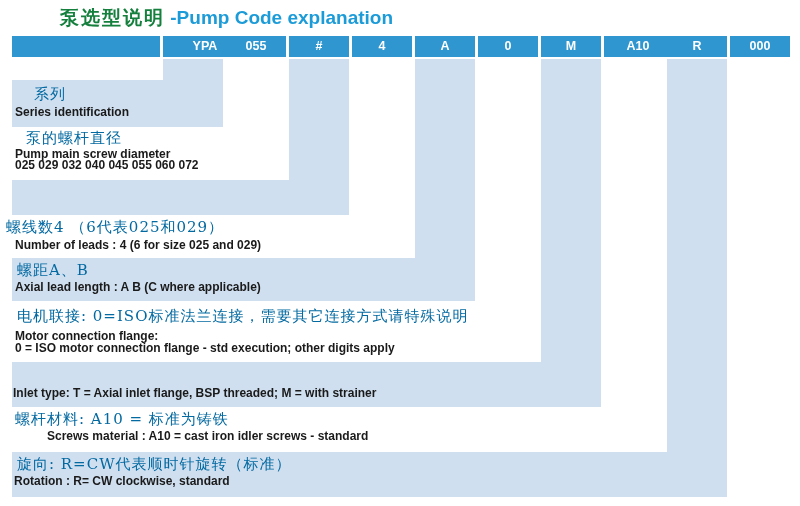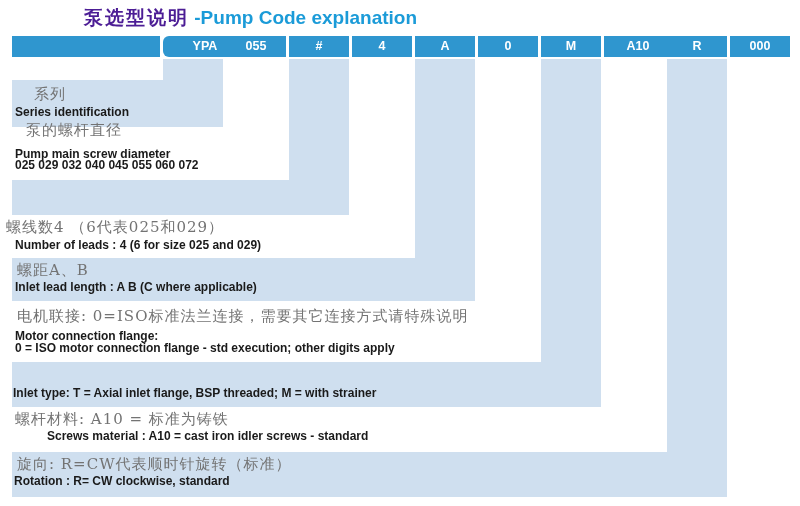--- a/index.html
+++ b/index.html
@@ -2,28 +2,28 @@
 <html style="--header-blue: #2f96cf; --band-blue: #cfdfef; --title-blue: #1b9bd8;"><head>
 <meta charset="utf-8">
 <style>
   html,body{margin:0;padding:0;background:#ffffff;}
   #page{position:relative;width:800px;height:506px;background:#fff;overflow:hidden;
         font-family:"Liberation Sans",sans-serif;}
   .abs{position:absolute;}
 
   
   #title{left:60px;top:5px;font-size:19px;white-space:nowrap;}
-  #title .cn{font-family:"DejaVu Serif",serif;color:#4c1d95;font-weight:600;letter-spacing:2px;margin-left:24px;}
+  #title .cn{font-family:"DejaVu Serif",serif;color:#15803d;font-weight:600;letter-spacing:2px;}
   #title .en{color:var(--title-blue,#1b9bd8);font-weight:bold;}
 
   
   .hcell{position:absolute;top:36px;height:21px;background:var(--header-blue,#2f96cf);
          color:#ffffff;font-weight:bold;font-size:12.5px;text-align:center;line-height:21px;}
   #h0{left:12px;width:148px;}
-  #h1{left:163px;width:84px;border-radius:6px;}  #h2{left:226px;width:60px;}
+  #h1{left:163px;width:84px;}  #h2{left:226px;width:60px;}
   #h3{left:289px;width:60px;}  #h4{left:352px;width:60px;}
   #h5{left:415px;width:60px;}  #h6{left:478px;width:60px;}
   #h7{left:541px;width:60px;}  #h8{left:604px;width:68px;}
   #h9{left:667px;width:60px;}  #h10{left:730px;width:60px;}
 
   
   .col{position:absolute;top:59px;width:60px;background:var(--band-blue,#cfdfef);}
   #col-ypa{left:163px;height:21px;}
   #col-hash{left:289px;height:121px;}
   #col-a{left:415px;height:199px;}
@@ -32,28 +32,28 @@
 
   
   .band{position:absolute;left:12px;background:var(--band-blue,#cfdfef);}
   #band-series{top:80px;height:47px;width:211px;}
   #band-hash{top:180px;height:35px;width:337px;}
   #band-lead{top:258px;height:43px;width:463px;}
   #band-inlet{top:362px;height:45px;width:589px;}
   #band-rotation{top:452px;height:45px;width:715px;}
 
   
-  .cn-line{position:absolute;font-family:"DejaVu Serif",serif;color:#737373;
+  .cn-line{position:absolute;font-family:"DejaVu Serif",serif;color:#0369a1;
            font-size:15px;white-space:nowrap;letter-spacing:1px;}
   .en-line{position:absolute;color:#1a1a1a;font-size:12px;font-weight:bold;white-space:nowrap;}
 
   #series-cn{left:34px;top:85px;}
   #series-en{left:15px;top:105px;}
 
-  #dia-cn{left:26px;top:121px;}
+  #dia-cn{left:26px;top:129px;}
   #dia-en{left:15px;top:147px;}
   #dia-sizes{left:15px;top:158px;}
 
   #leads-cn{left:6px;top:218px;}
   #leads-en{left:15px;top:238px;}
 
   #lead-cn{left:17px;top:261px;}
   #lead-en{left:15px;top:280px;}
 
   #motor-cn{left:17px;top:307px;}
@@ -108,21 +108,21 @@
   <div id="series-en" class="en-line">Series identification</div>
 
   <div id="dia-cn" class="cn-line">泵的螺杆直径</div>
   <div id="dia-en" class="en-line">Pump main screw diameter</div>
   <div id="dia-sizes" class="en-line">025 029 032 040 045 055 060 072</div>
 
   <div id="leads-cn" class="cn-line">螺线数4 （6代表025和029）</div>
   <div id="leads-en" class="en-line">Number of leads : 4 (6 for size 025 and 029)</div>
 
   <div id="lead-cn" class="cn-line">螺距A、B</div>
-  <div id="lead-en" class="en-line">Inlet lead length : A B (C where applicable)</div>
+  <div id="lead-en" class="en-line">Axial lead length : A B (C where applicable)</div>
 
   <div id="motor-cn" class="cn-line">电机联接: 0=ISO标准法兰连接，需要其它连接方式请特殊说明</div>
   <div id="motor-en1" class="en-line">Motor connection flange:</div>
   <div id="motor-en2" class="en-line">0 = ISO motor connection flange - std execution; other digits apply</div>
 
   <div id="inlet-en" class="en-line">Inlet type: T = Axial inlet flange, BSP threaded; M = with strainer</div>
 
   <div id="mat-cn" class="cn-line">螺杆材料: A10 = 标准为铸铁</div>
   <div id="mat-en" class="en-line">Screws material : A10 = cast iron idler screws  - standard</div>
 

